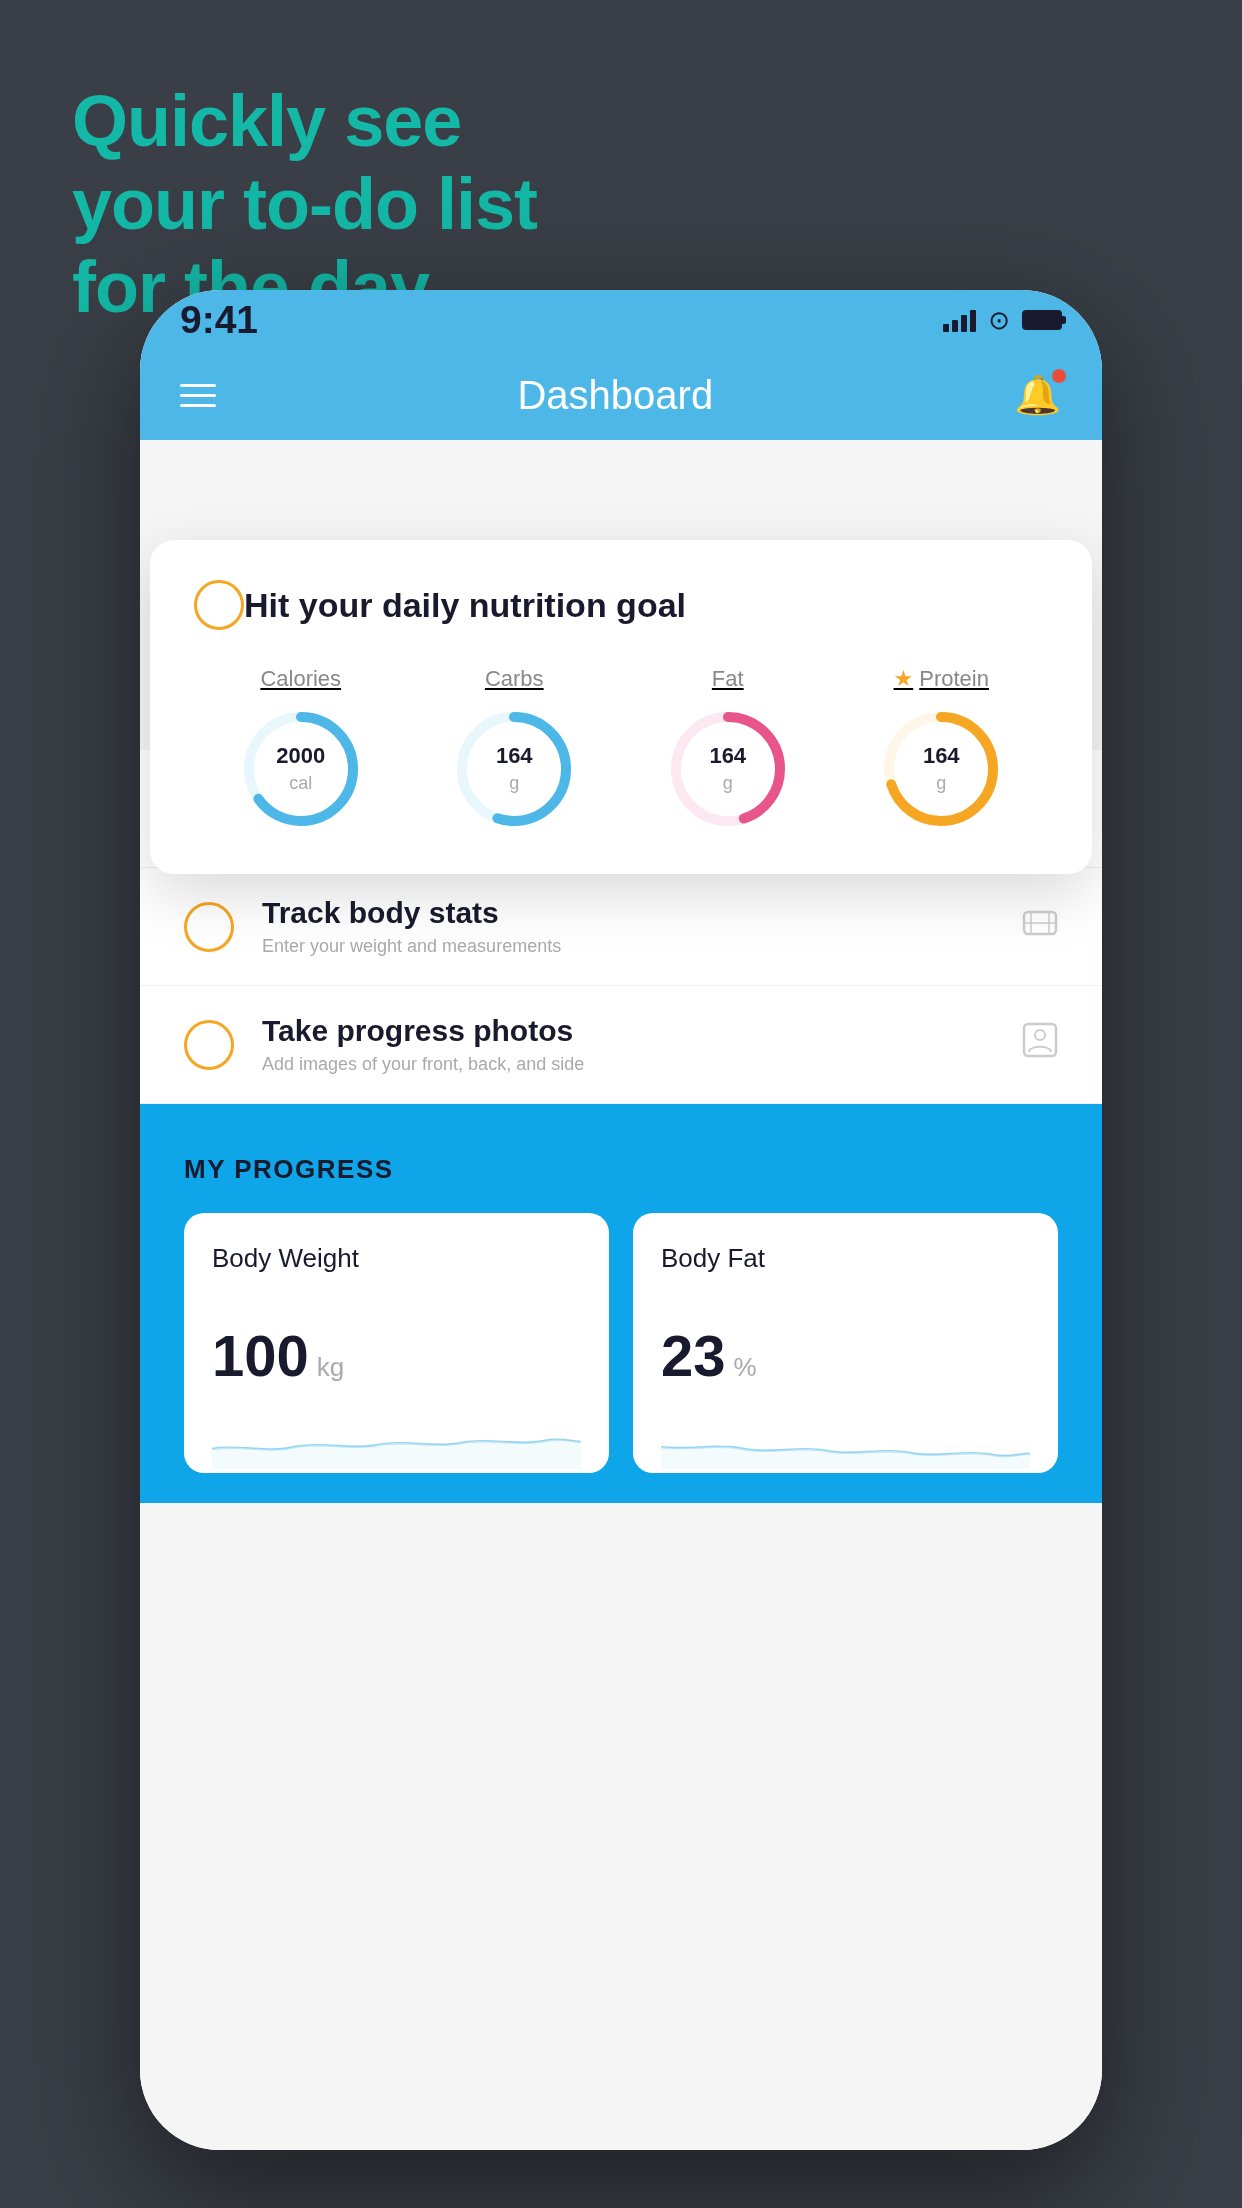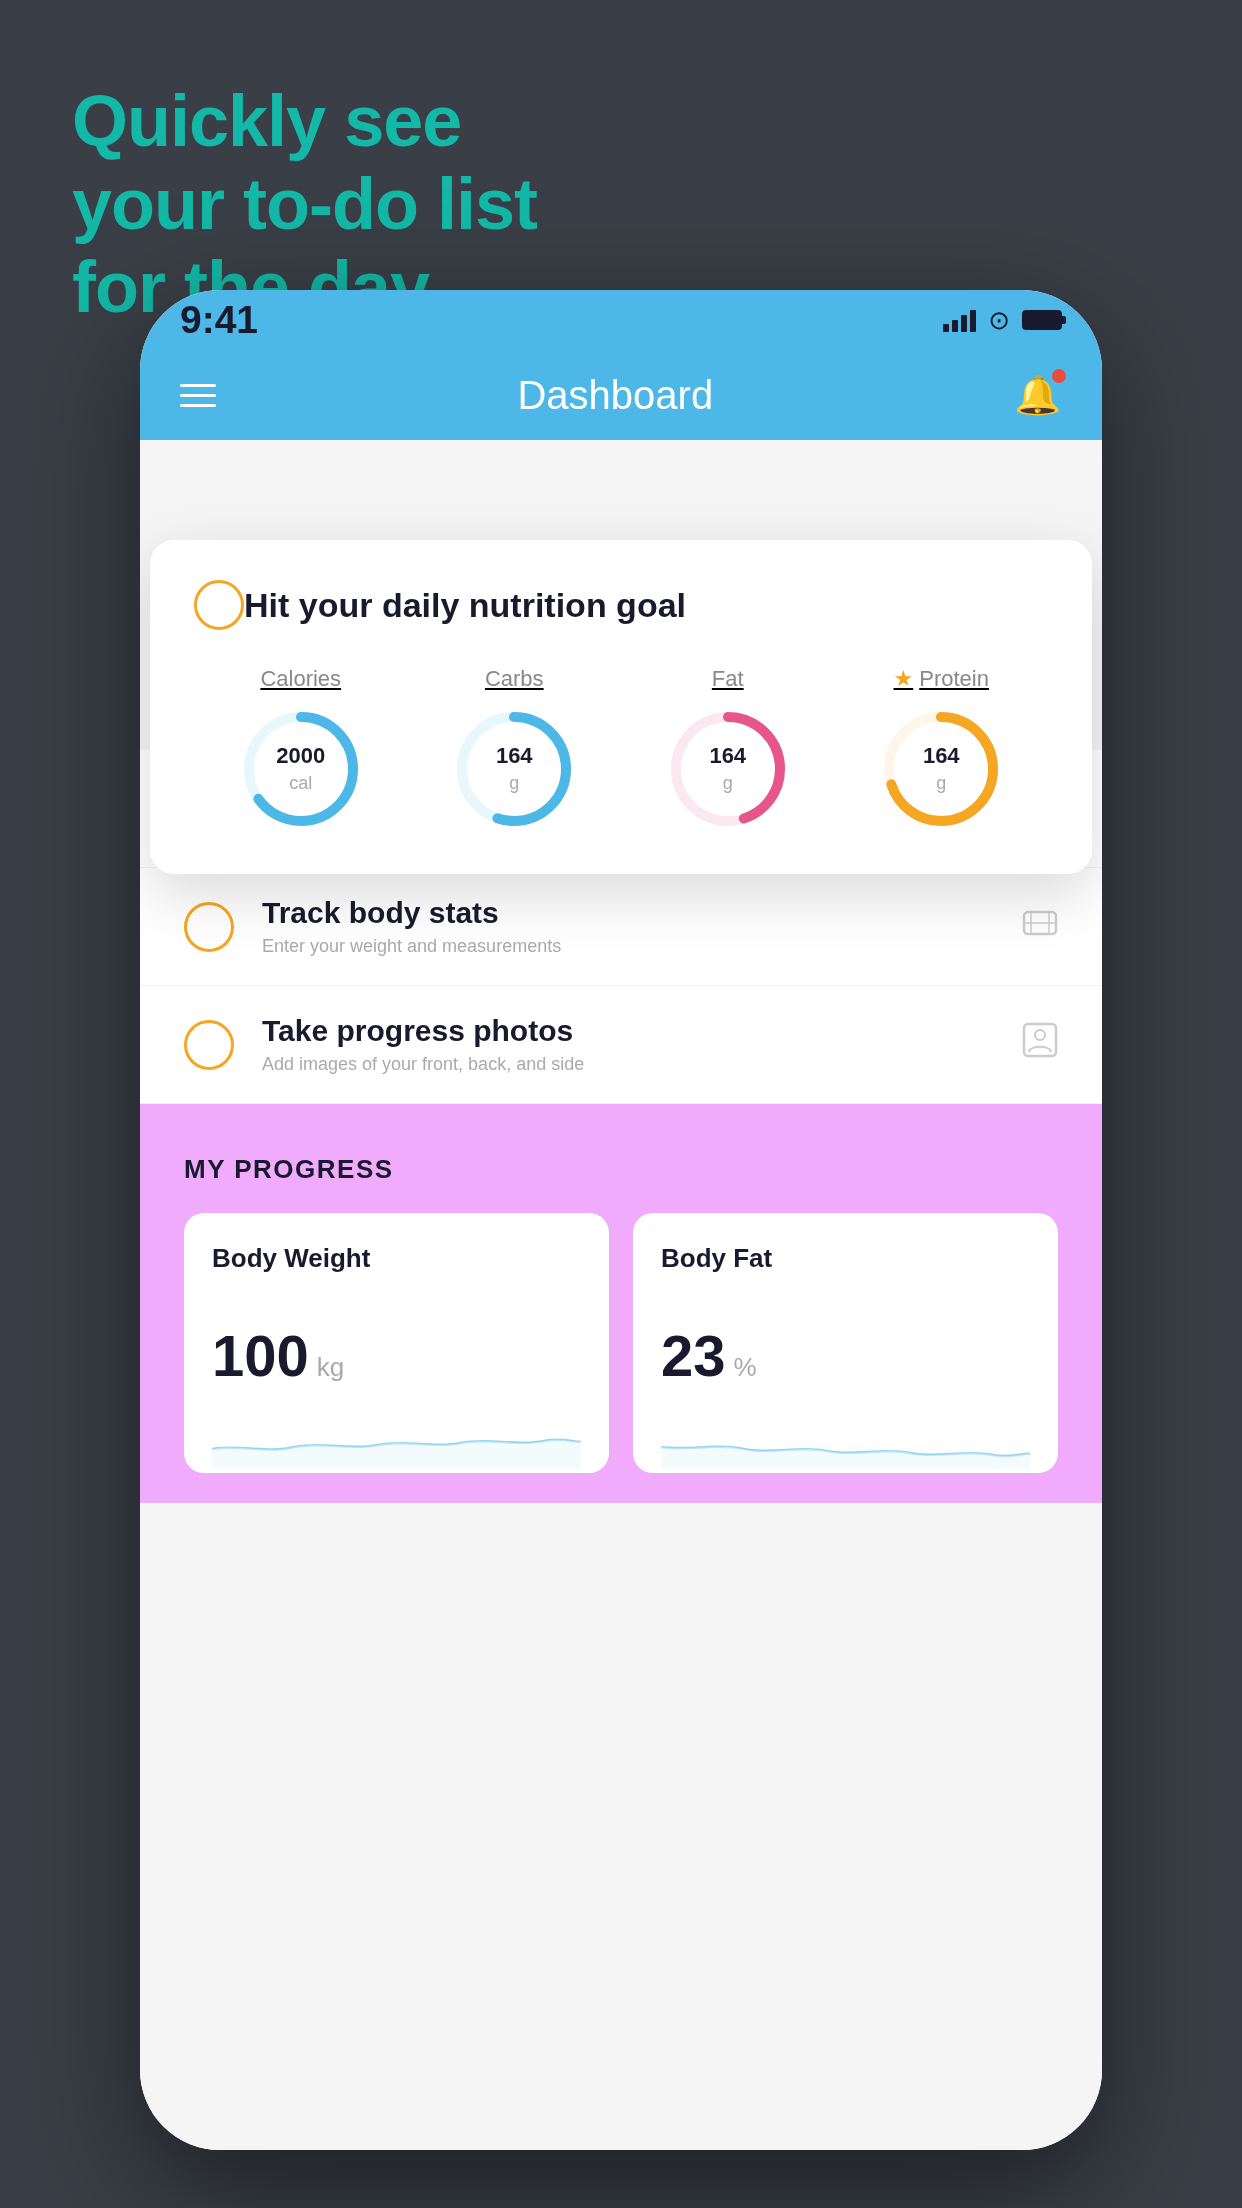--- a/index.html
+++ b/index.html
@@ -285,21 +285,21 @@
     }
 
     .task-icon {
       font-size: 36px;
       color: #ccc;
     }
 
     
     .progress-section {
       padding: 50px 44px 30px;
-      background: #f0abfc;
+      background: #0ea5e9;
     }
 
     .progress-title {
       font-size: 26px;
       font-weight: 800;
       color: #1a1a2e;
       letter-spacing: 1.5px;
       text-transform: uppercase;
       margin-bottom: 28px;
     }
@@ -312,21 +312,21 @@
     .progress-card {
       flex: 1;
       background: white;
       border-radius: 20px;
       padding: 30px 28px 0;
       overflow: hidden;
     }
 
     .progress-card-title {
       font-size: 26px;
-      font-weight: 700;
+      font-weight: 400;
       color: #1a1a2e;
       margin-bottom: 24px;
     }
 
     .progress-value {
       display: flex;
       align-items: baseline;
       gap: 8px;
       margin-bottom: 20px;
     }

